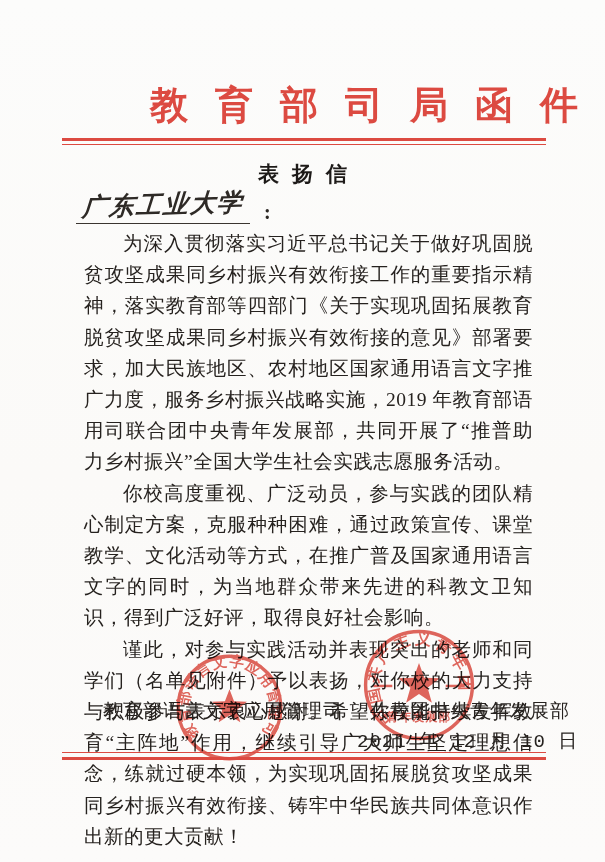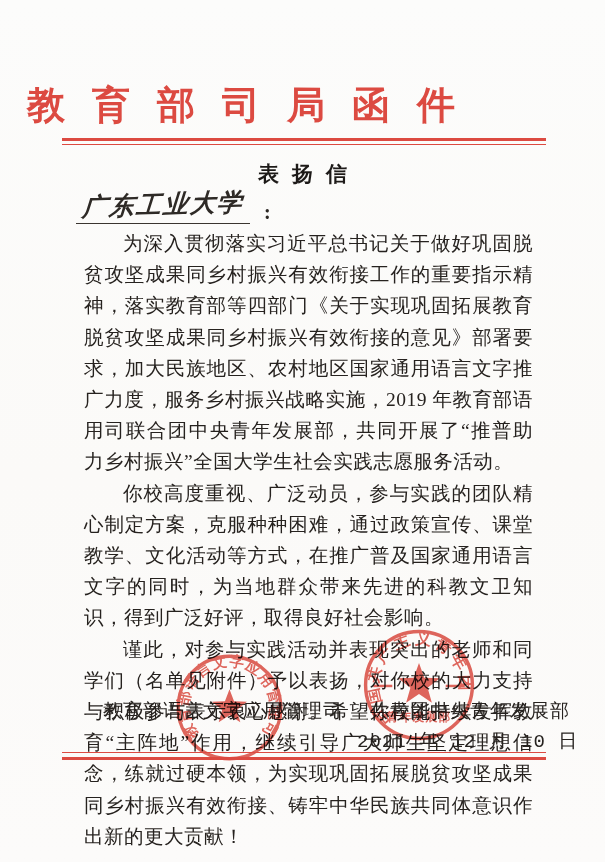--- a/index.html
+++ b/index.html
@@ -12,21 +12,21 @@
     position:relative;
     width:605px;height:862px;
     margin:0 auto;
     background:linear-gradient(180deg,#fcfcfb 0%,#fbfaf8 55%,#fcfbfa 100%);
     overflow:hidden;
     box-shadow:0 0 6px rgba(0,0,0,.15);
   }
   
   .lh-title{
     position:absolute;top:80px;left:0;width:100%;
-    text-align:left;
+    text-align:right;
     color:#dc4a41;
     font-size:38px;font-weight:bold;
     letter-spacing:27px;text-indent:27px;
     white-space:nowrap;
   }
   .rule{position:absolute;left:62px;right:59px;}
   .rule-header{
     top:138px;height:3px;
     border-top:3.5px solid #dc4a41;
     border-bottom:1.5px solid #dc4a41;

